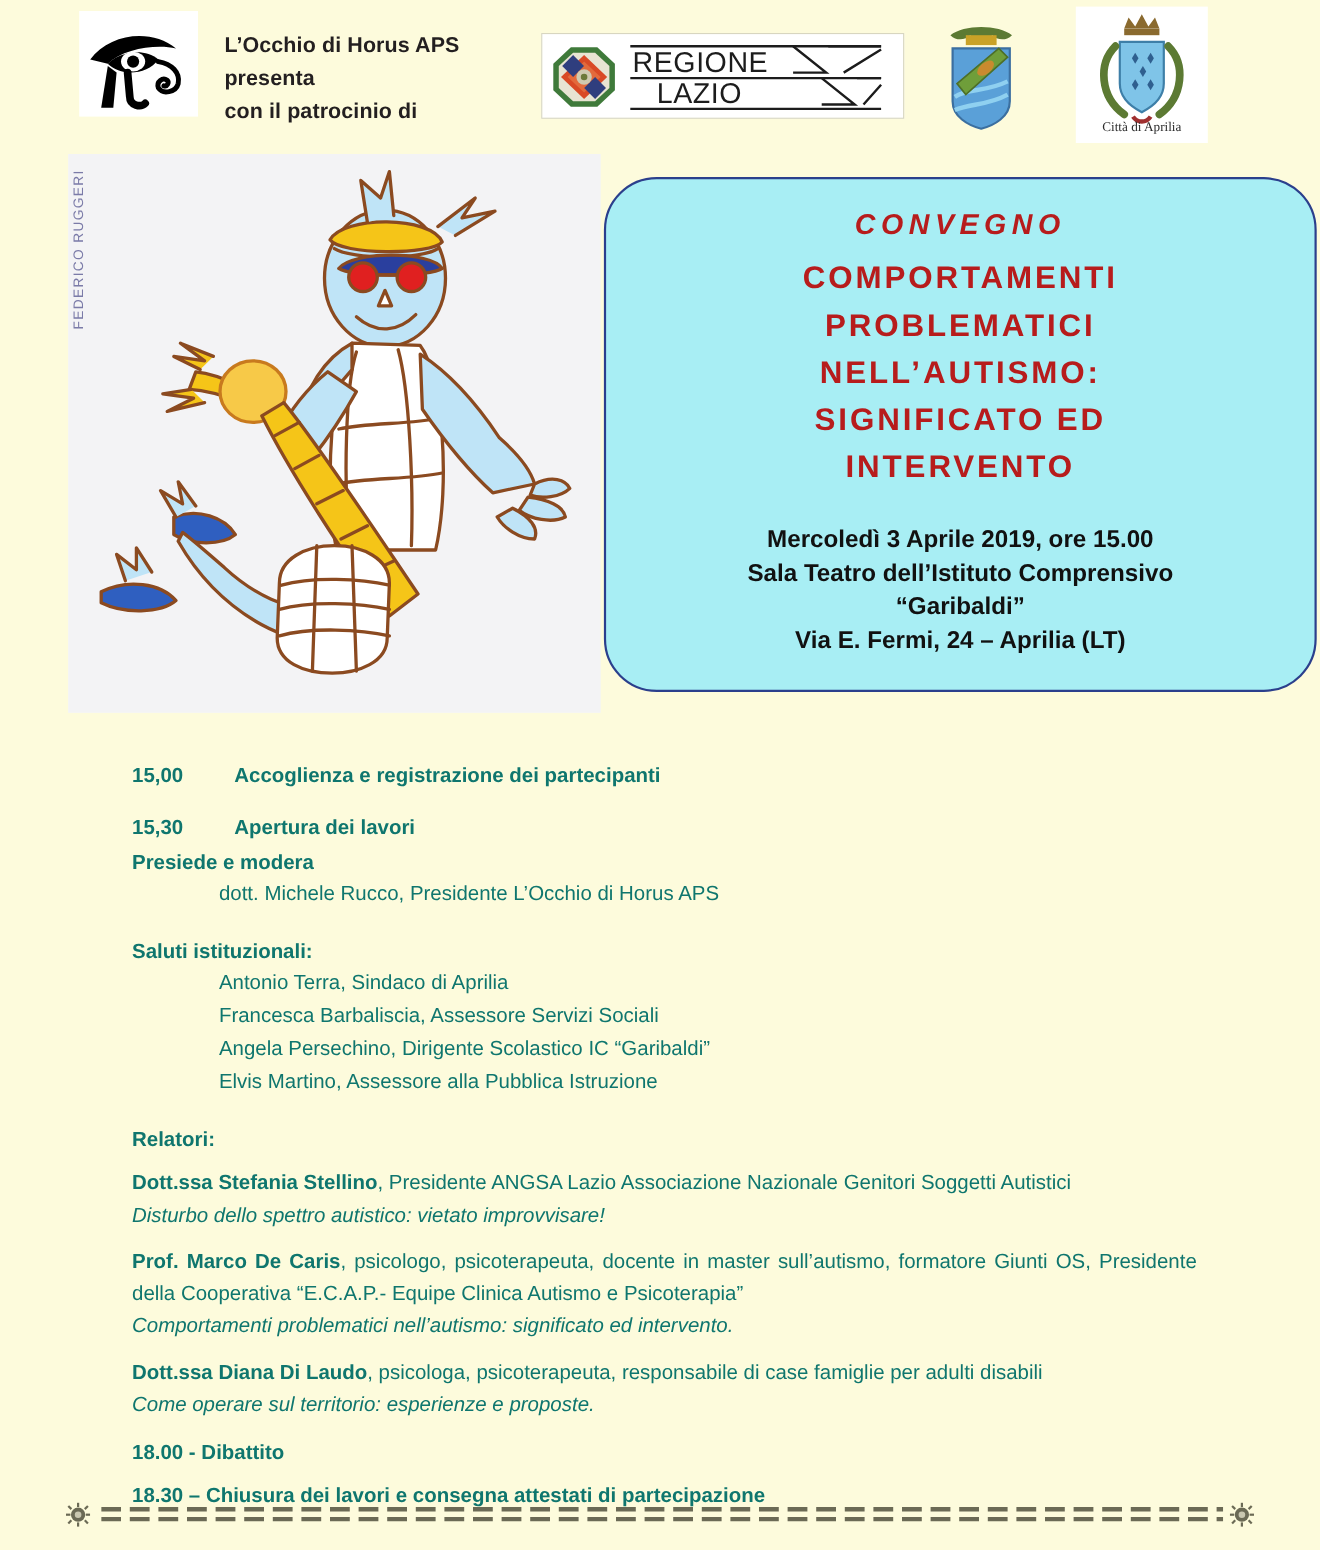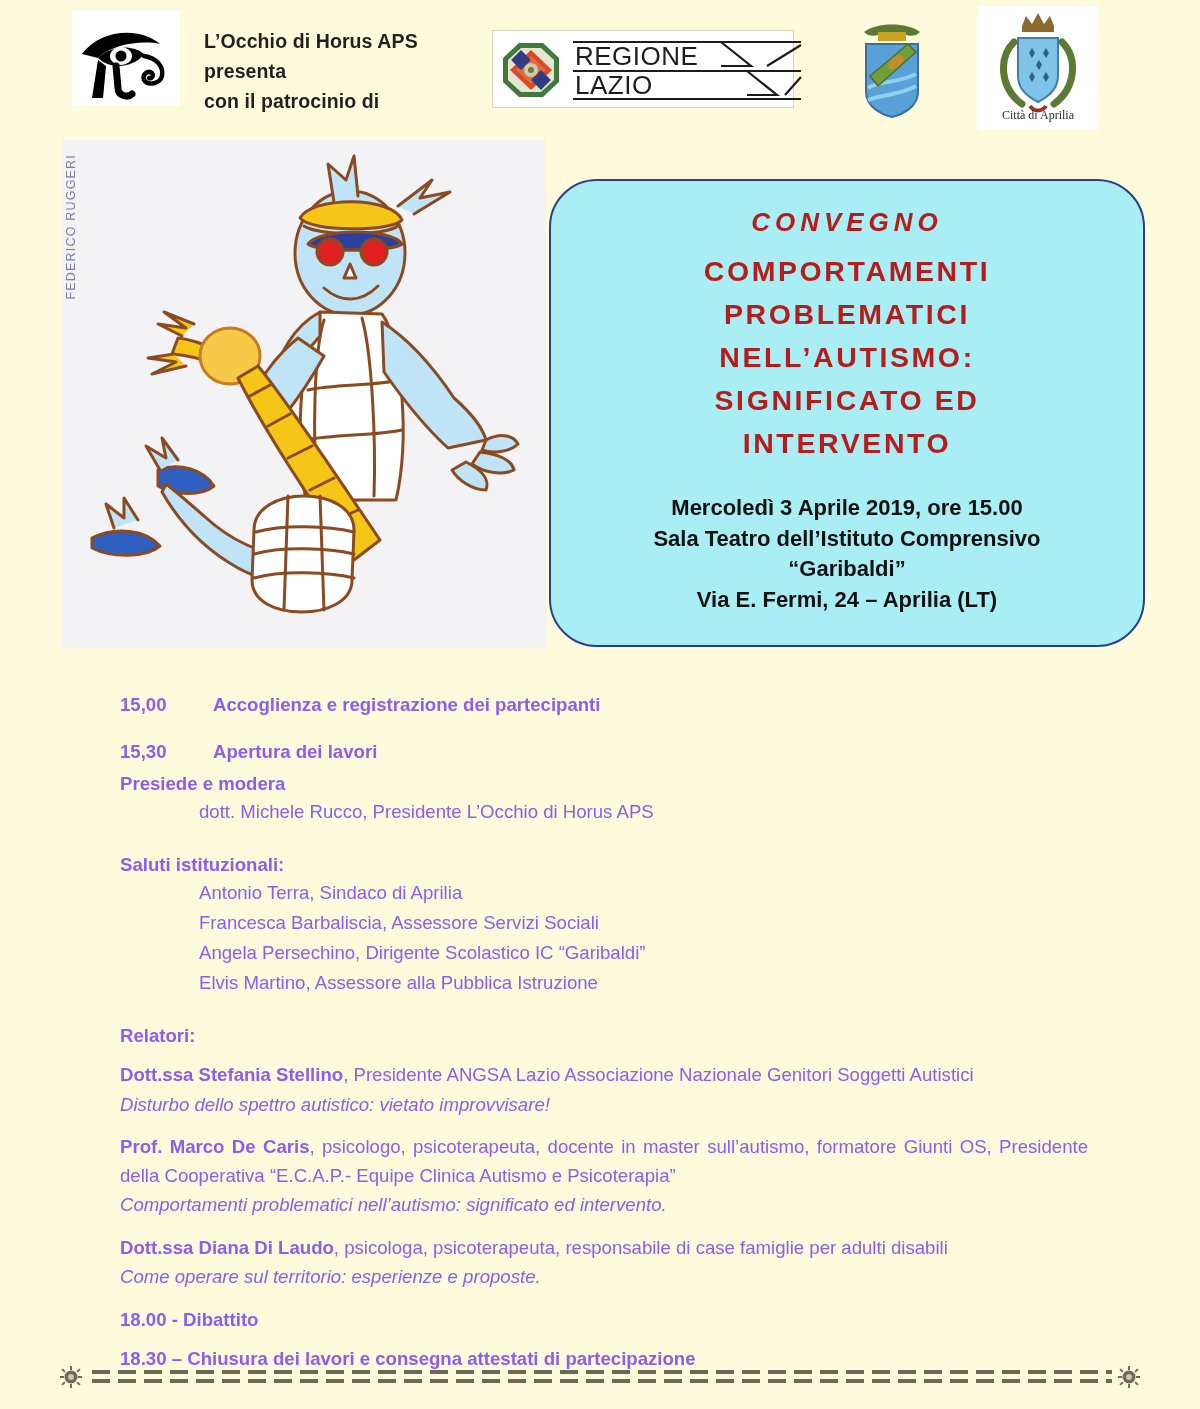--- a/index.html
+++ b/index.html
@@ -37,21 +37,21 @@
     line-height: 30px;
     color: #231f20;
     letter-spacing: 0.1px;
   }
   .header-text div { white-space: nowrap; }
 
   
   .regione-logo {
     position: absolute;
     left: 492px; top: 30px;
-    width: 302px; height: 78px;
+    width: 330px; height: 78px;
     background: #ffffff;
     border: 1px solid #d8d6c0;
     box-sizing: border-box;
   }
   .regione-emblem {
     position: absolute;
     left: 8px; top: 10px;
     width: 60px; height: 58px;
   }
   .regione-words {
@@ -108,22 +108,22 @@
     letter-spacing: 1.2px;
     color: #7b7ba8;
     writing-mode: vertical-rl;
     transform: rotate(180deg);
     white-space: nowrap;
   }
 
   
   .title-card {
     position: absolute;
-    left: 549px; top: 179px;
-    width: 596px; height: 468px;
+    left: 549px; top: 161px;
+    width: 648px; height: 468px;
     background: #a8eef4;
     border: 2px solid #2b3f8c;
     border-radius: 48px;
     box-sizing: border-box;
     text-align: center;
   }
   .t-convegno {
     margin-top: 26px;
     font-size: 26px;
     font-weight: bold;
@@ -148,21 +148,21 @@
     color: #111111;
   }
   .t-details div { white-space: nowrap; }
 
   
   .program {
     position: absolute;
     left: 120px; top: 678px;
     width: 968px;
     font-size: 18.6px;
-    color: #8b5cf6;
+    color: #0f766e;
   }
   .row {
     display: flex;
     align-items: baseline;
     margin-bottom: 9px;
   }
   .row .time {
     width: 93px;
     flex: 0 0 93px;
     font-weight: bold;
@@ -256,21 +256,21 @@
       <svg viewBox="0 0 232 66" width="232" height="66" aria-hidden="true">
         <line x1="2" y1="5" x2="230" y2="5" stroke="#1c1c1c" stroke-width="2.2"></line>
         <line x1="2" y1="34" x2="230" y2="34" stroke="#1c1c1c" stroke-width="2.2"></line>
         <line x1="2" y1="62" x2="230" y2="62" stroke="#1c1c1c" stroke-width="2.2"></line>
         <path d="M150 5 L180 29 L150 29" stroke="#1c1c1c" stroke-width="2.2" fill="none"></path>
         <path d="M182 5 L230 5 M196 29 L230 8" stroke="#1c1c1c" stroke-width="2.2" fill="none"></path>
         <path d="M176 34 L206 58 L176 58" stroke="#1c1c1c" stroke-width="2.2" fill="none"></path>
         <path d="M208 34 L230 34 M214 58 L230 40" stroke="#1c1c1c" stroke-width="2.2" fill="none"></path>
       </svg>
       <div class="rl-word" style="top:6px;">REGIONE</div>
-      <div class="rl-word" style="top:35px;">LAZIO</div>
+      <div class="rl-word" style="top:35px;margin-left:22px;">LAZIO</div>
     </div>
   </div>
 
   <div class="prov-crest">
     <svg viewBox="0 0 72 106" width="72" height="106" aria-hidden="true">
       <path d="M8 18 C20 8, 52 8, 64 18 C58 24, 50 22, 46 18 C42 24, 30 24, 26 18 C22 22, 14 24, 8 18 Z" fill="#5c7a33"></path>
       <rect x="22" y="18" width="28" height="9" fill="#c9a227"></rect>
       <path d="M10 30 H62 V78 C62 92, 48 100, 36 103 C24 100, 10 92, 10 78 Z" fill="#5aa0d8" stroke="#3b6fa0" stroke-width="2"></path>
       <path d="M12 74 C24 66, 40 70, 60 60" stroke="#8fd0f0" stroke-width="4" fill="none"></path>
       <path d="M12 86 C26 80, 42 82, 60 72" stroke="#8fd0f0" stroke-width="4" fill="none"></path>

